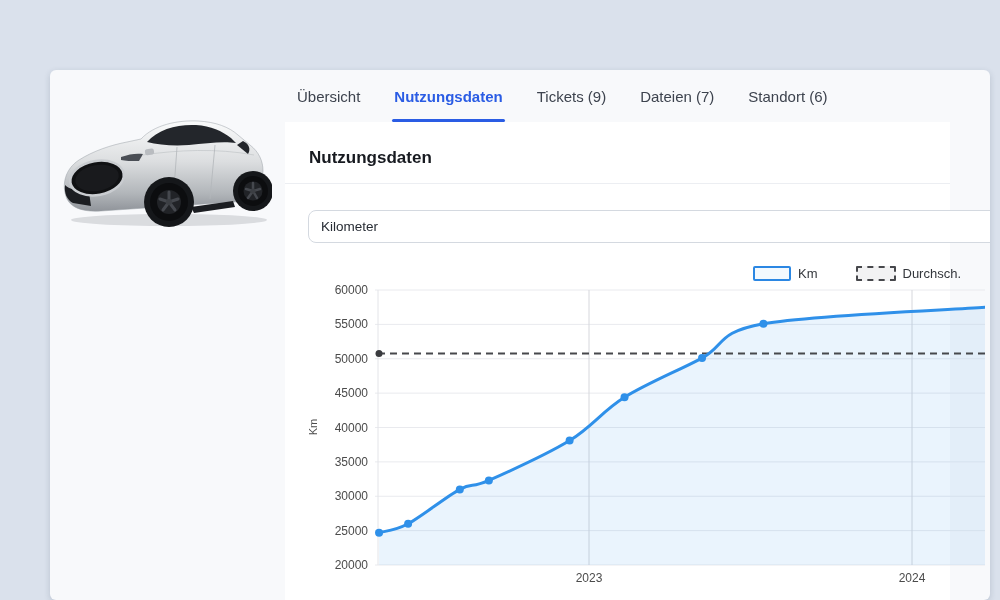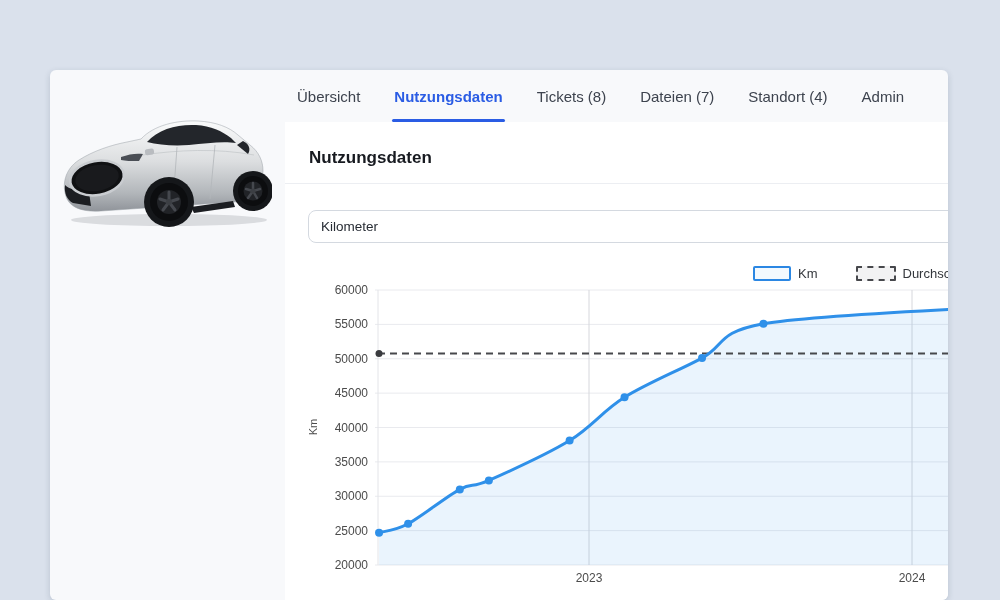--- a/index.html
+++ b/index.html
@@ -1,19 +1,19 @@
 <!DOCTYPE html>
 <html><head>
 <meta charset="utf-8">
 <style>
   html,body{margin:0;padding:0;background:#c9d3e2;}
   .stage{position:relative;width:1000px;height:600px;background:#dae1ec;overflow:hidden;
          font-family:"Liberation Sans","DejaVu Sans",sans-serif;}
-  .card{position:absolute;left:50px;top:70px;width:864px;height:530px;background:#f8f9fb;
-        border-radius:6px;box-shadow:0 2px 6px rgba(40,55,80,.18);overflow:hidden;padding-left:34px;}
+  .card{position:absolute;left:50px;top:70px;width:940px;height:530px;background:#f8f9fb;
+        border-radius:6px;box-shadow:0 2px 6px rgba(40,55,80,.18);overflow:hidden;}
   .vehicle{position:absolute;left:7px;top:45px;width:215px;height:115px;}
   .tabbar{position:absolute;left:235px;top:0;width:665px;height:52px;display:flex;gap:30px;
           padding-left:10px;align-items:stretch;overflow:hidden;}
   .tab{position:relative;display:flex;align-items:center;font-size:15px;color:#3d434e;
        padding:0 2px;white-space:nowrap;cursor:pointer;}
   .tab.active{color:#2a5ce4;font-weight:700;}
   .tab.active::after{content:"";position:absolute;left:0;right:0;bottom:0;height:3px;
        background:#2a5ce4;border-radius:2px;}
   .panel{position:absolute;left:235px;top:52px;width:665px;height:478px;background:#ffffff;}
   .panel-title{position:absolute;left:24px;top:26px;margin:0;font-size:17px;font-weight:700;color:#171a20;}
@@ -81,24 +81,23 @@
         <line x1="196" y1="76" x2="200" y2="83"></line>
         <line x1="196" y1="76" x2="191" y2="83"></line>
         <line x1="196" y1="76" x2="189" y2="74"></line>
       </g>
       <circle cx="196" cy="76" r="2.5" fill="#3c3f44"></circle>
     </svg>
 
     <div class="tabbar">
       <div class="tab">Übersicht</div>
       <div class="tab active">Nutzungsdaten</div>
-      <div class="tab">Tickets (8)</div>
+      <div class="tab">Tickets (9)</div>
       <div class="tab">Dateien (7)</div>
-      <div class="tab">Standort (4)</div>
-      <div class="tab">Admin</div>
+      <div class="tab">Standort (6)</div>
     </div>
 
     <div class="panel">
       <h1 class="panel-title">Nutzungsdaten</h1>
       <div class="panel-divider"></div>
 
       <div class="metric-select">Kilometer</div>
 
       <div class="legend">
         <div class="legend-item">

